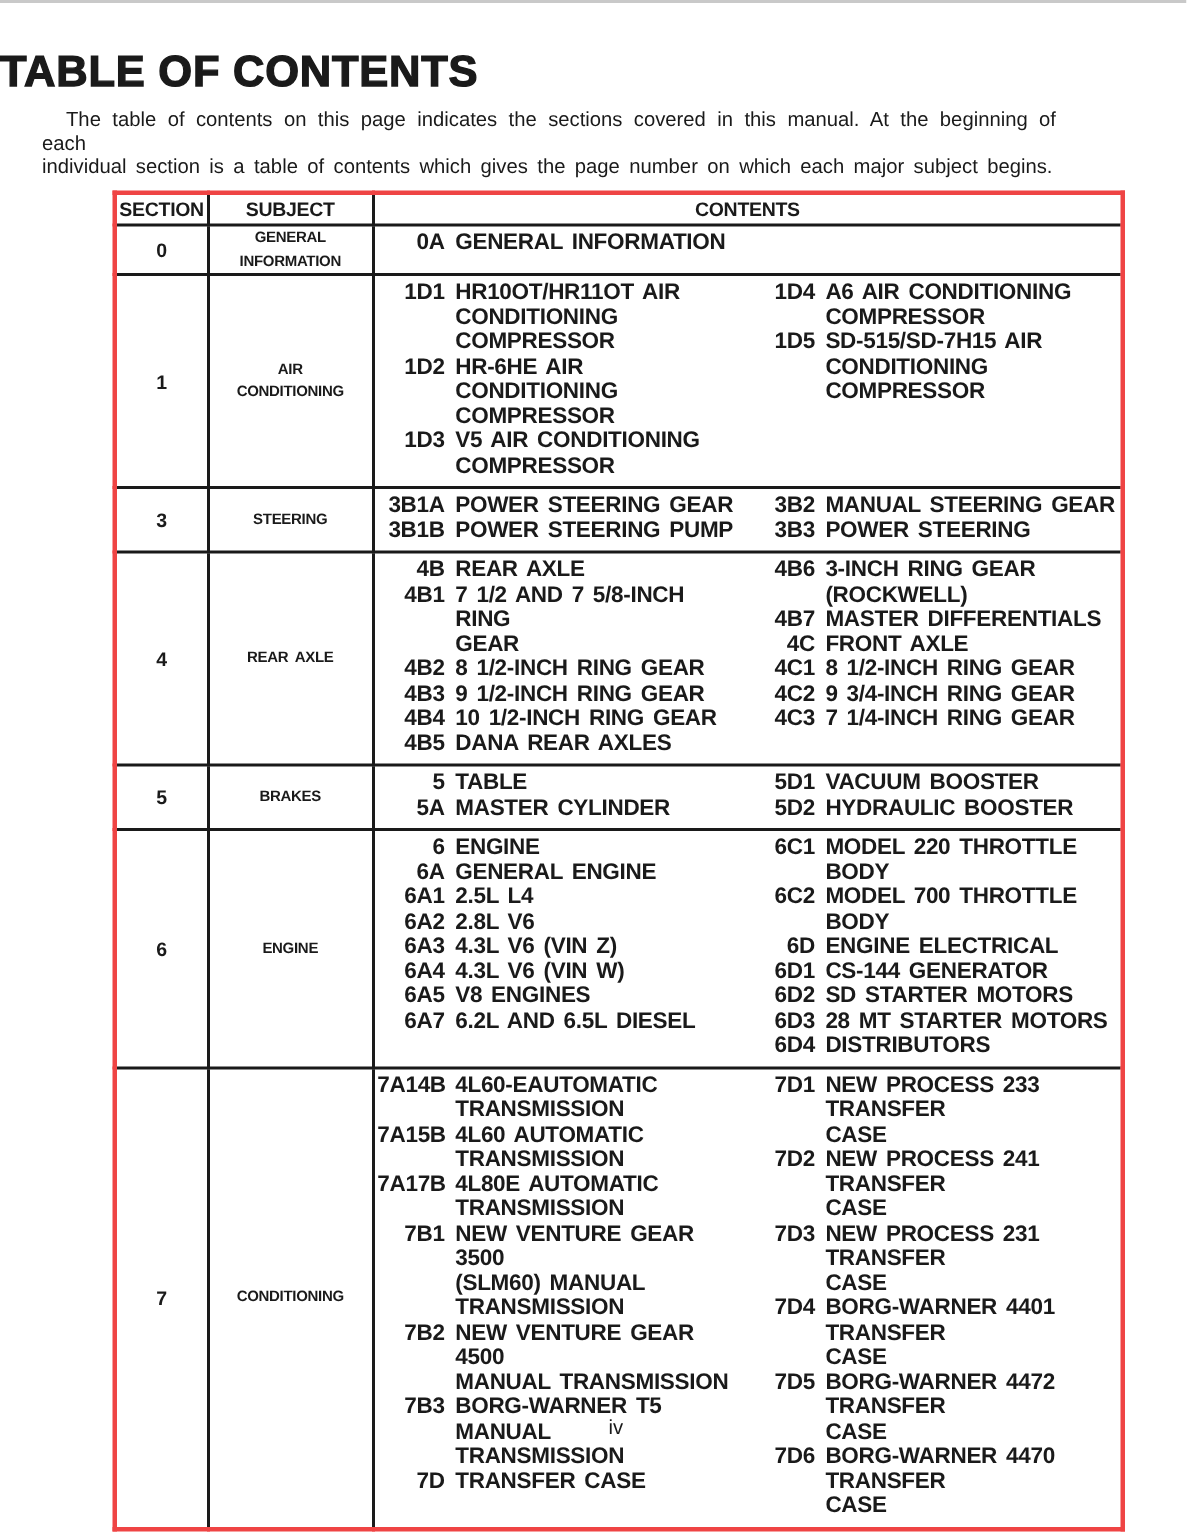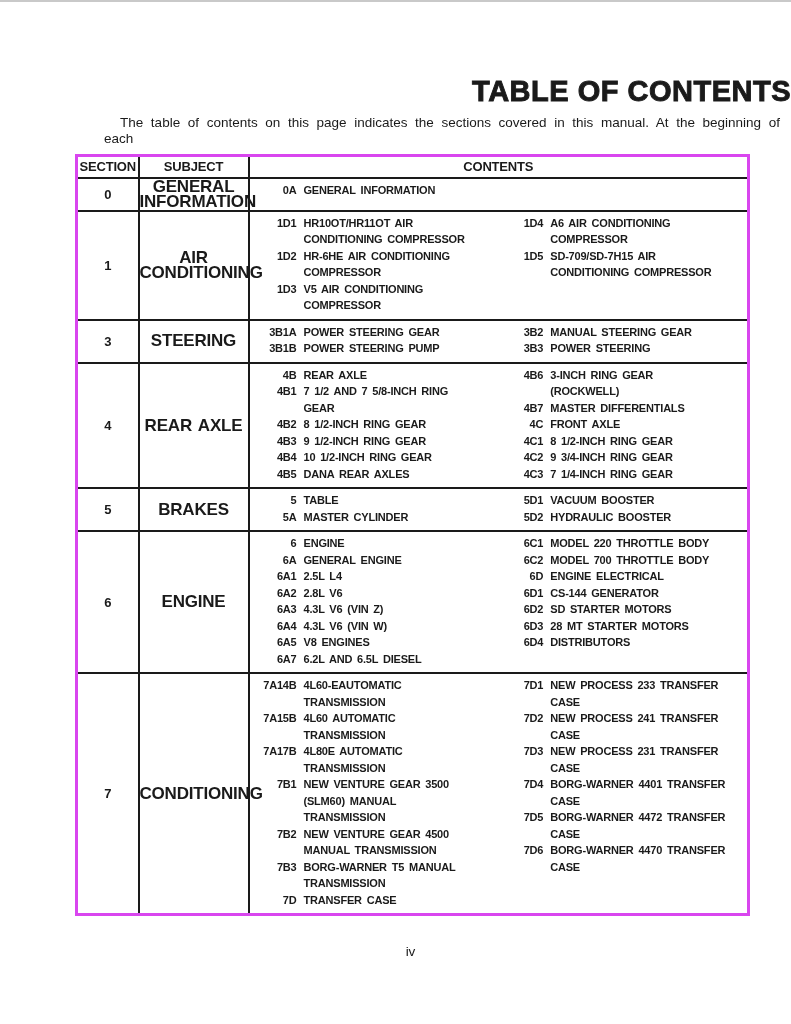--- a/index.html
+++ b/index.html
@@ -9,42 +9,42 @@
     color:#1a1a1a;
     font-family:"Liberation Sans", sans-serif;
     position:relative;
     overflow:hidden;
   }
   .scan-edge {
     position:absolute; top:0; left:0; width:100%; height:2px;
     background:#c9c9c9;
   }
   .title {
-    margin-top:75px;
-    text-align:right;
+    margin-top:32px;
+    text-align:left;
     font-size:29px;
     font-weight:700;
     letter-spacing:0.5px;
     -webkit-text-stroke:0.9px #1a1a1a;
   }
   .intro {
     width:676px;
-    margin:7px 0 0 104px;
+    margin:7px 0 0 28px;
     font-size:13.5px;
     line-height:15.5px;
     word-spacing:2.5px;
   }
   .intro .l1 { display:block; text-indent:16px; text-align:justify; text-align-last:justify; }
   .intro .l2 { display:block; }
   table.toc {
     margin:8px 0 0 75px;
     width:672px;
     border-collapse:collapse;
     table-layout:fixed;
-    border:3px solid #d946ef;
+    border:3px solid #ef4444;
   }
   table.toc th, table.toc td { border:2px solid #1a1a1a; }
   col.c-section { width:62px; }
   col.c-subject { width:110px; }
   col.c-contents { width:500px; }
   thead th {
     height:22px;
     font-size:13px;
     font-weight:700;
     text-align:center;
@@ -53,33 +53,33 @@
   td.sec {
     text-align:center;
     vertical-align:middle;
     font-weight:700;
     font-size:13px;
   }
   td.subj {
     text-align:center;
     vertical-align:middle;
     font-weight:700;
-    font-size:17px;
+    font-size:10px;
     line-height:15.5px;
     letter-spacing:-0.2px;
     word-spacing:2px;
     white-space:pre-line;
   }
   td.cont { vertical-align:top; padding:3px 2px 5px 2px; }
   .cols { display:flex; align-items:flex-start; }
   .colL, .colR { width:50%; }
   .entry {
     display:flex;
     font-weight:700;
-    font-size:11px;
+    font-size:15px;
     line-height:16.5px;
     letter-spacing:-0.2px;
     word-spacing:2px;
   }
   .entry .code { flex:0 0 45px; width:45px; text-align:right; }
   .entry .txt { flex:1; margin-left:7px; white-space:pre-line; }
   .pageno {
     position:absolute;
     top:944px;
     left:15px;
@@ -90,20 +90,21 @@
 </style>
 </head>
 <body>
 
 <div class="scan-edge"></div>
 
 <h1 class="title">TABLE OF CONTENTS</h1>
 
 <p class="intro">
   <span class="l1">The table of contents on this page indicates the sections covered in this manual. At the beginning of each</span>
+  <span class="l2">individual section is a table of contents which gives the page number on which each major subject begins.</span>
 </p>
 
 <table class="toc">
   <colgroup>
     <col class="c-section">
     <col class="c-subject">
     <col class="c-contents">
   </colgroup>
   <thead>
     <tr>
@@ -153,21 +154,21 @@
   </div>
             </div>
         <div class="colR">
               <div class="entry">
     <span class="code">1D4</span>
     <span class="txt">A6 AIR CONDITIONING
 COMPRESSOR</span>
   </div>
               <div class="entry">
     <span class="code">1D5</span>
-    <span class="txt">SD-709/SD-7H15 AIR
+    <span class="txt">SD-515/SD-7H15 AIR
 CONDITIONING COMPRESSOR</span>
   </div>
             </div>
       </div>
     </td>
   </tr>
       <tr>
     <td class="sec">3</td>
     <td class="subj">STEERING</td>
     <td class="cont">

